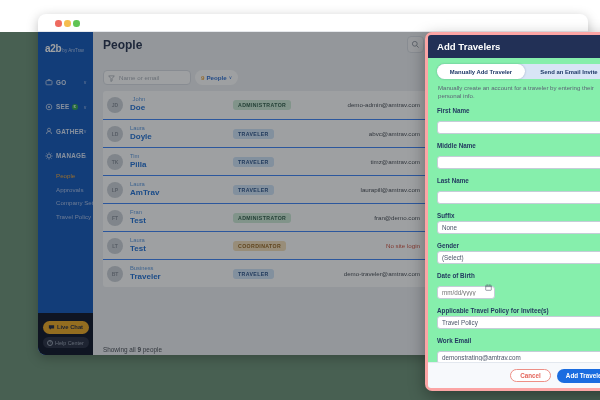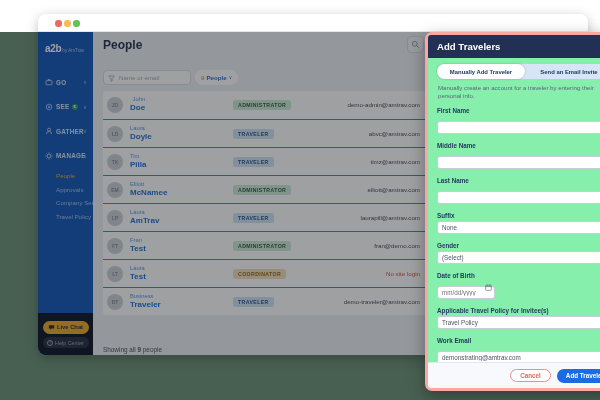--- a/index.html
+++ b/index.html
@@ -245,29 +245,20 @@
           <div class="row">
             <span class="avatar">TK</span>
             <span class="pname">
                 <span class="first">Tim</span>
                 <span class="last">Pilla</span>
               </span>
             <span class="badge b-blue">TRAVELER</span>
             <span class="email">timz@amtrav.com</span>
           </div>
           <div class="row">
-            <span class="avatar">EM</span>
-            <span class="pname">
-                <span class="first">Elliott</span>
-                <span class="last">McNamee</span>
-              </span>
-            <span class="badge b-green">ADMINISTRATOR</span>
-            <span class="email">elliott@amtrav.com</span>
-          </div>
-          <div class="row">
             <span class="avatar">LP</span>
             <span class="pname">
                 <span class="first">Laura</span>
                 <span class="last">AmTrav</span>
               </span>
             <span class="badge b-blue">TRAVELER</span>
             <span class="email">laurapill@amtrav.com</span>
           </div>
           <div class="row">
             <span class="avatar">FT</span>

